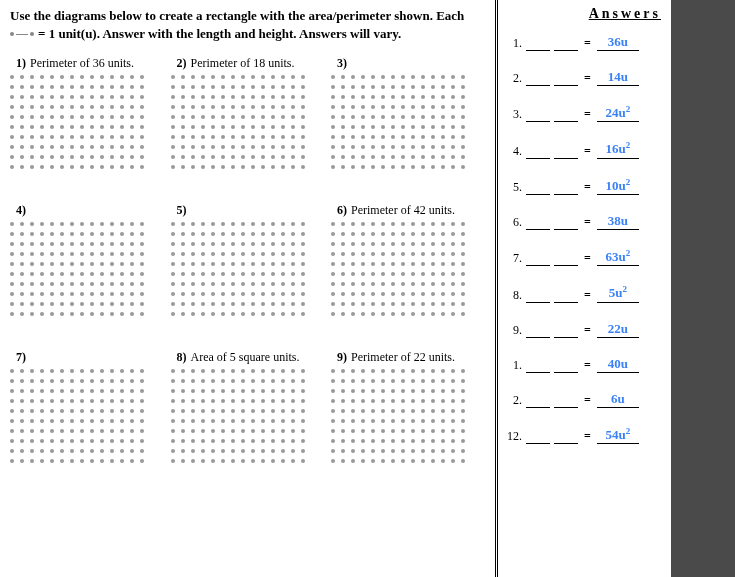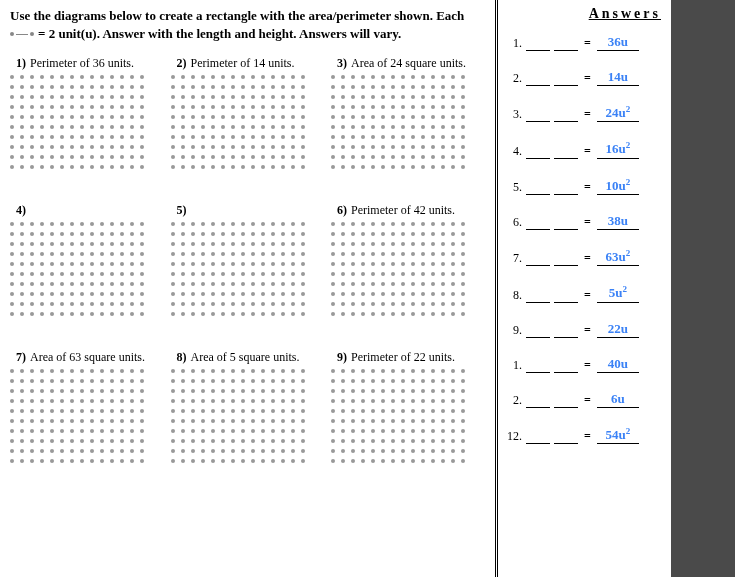--- a/index.html
+++ b/index.html
@@ -119,21 +119,21 @@
 
   <div class="left">
     <div class="instr">
       <div>Use the diagrams below to create a rectangle with the area/perimeter shown. Each</div>
       <div class="unitline">
         <span class="unit-scale">
           <span class="d"></span>
             <span class="dash"></span>
             <span class="d"></span>
         </span>
-        <span> = 2 unit(u). Answer with the length and height. Answers will vary.</span>
+        <span> = 1 unit(u). Answer with the length and height. Answers will vary.</span>
       </div>
     </div>
 
     <div id="problems-container">
         <div class="problems-row">
           <div class="prob">
             <div class="plabel">
               <span class="pnum">1)</span>
               <span>Perimeter of 36 units.</span>
             </div>
@@ -296,21 +296,21 @@
                 <span class="dot"></span>
                 <span class="dot"></span>
                 <span class="dot"></span>
                 <span class="dot"></span>
               </div>
             </div>
           </div>
           <div class="prob">
             <div class="plabel">
               <span class="pnum">2)</span>
-              <span>Perimeter of 14 units.</span>
+              <span>Perimeter of 18 units.</span>
             </div>
             <div class="dotgrid">
               <div class="dotrow">
                 <span class="dot"></span>
                 <span class="dot"></span>
                 <span class="dot"></span>
                 <span class="dot"></span>
                 <span class="dot"></span>
                 <span class="dot"></span>
                 <span class="dot"></span>
@@ -464,21 +464,20 @@
                 <span class="dot"></span>
                 <span class="dot"></span>
                 <span class="dot"></span>
                 <span class="dot"></span>
               </div>
             </div>
           </div>
           <div class="prob">
             <div class="plabel">
               <span class="pnum">3)</span>
-              <span>Area of 24 square units.</span>
             </div>
             <div class="dotgrid">
               <div class="dotrow">
                 <span class="dot"></span>
                 <span class="dot"></span>
                 <span class="dot"></span>
                 <span class="dot"></span>
                 <span class="dot"></span>
                 <span class="dot"></span>
                 <span class="dot"></span>
@@ -1138,21 +1137,20 @@
                 <span class="dot"></span>
                 <span class="dot"></span>
               </div>
             </div>
           </div>
         </div>
         <div class="problems-row">
           <div class="prob">
             <div class="plabel">
               <span class="pnum">7)</span>
-              <span>Area of 63 square units.</span>
             </div>
             <div class="dotgrid">
               <div class="dotrow">
                 <span class="dot"></span>
                 <span class="dot"></span>
                 <span class="dot"></span>
                 <span class="dot"></span>
                 <span class="dot"></span>
                 <span class="dot"></span>
                 <span class="dot"></span>

